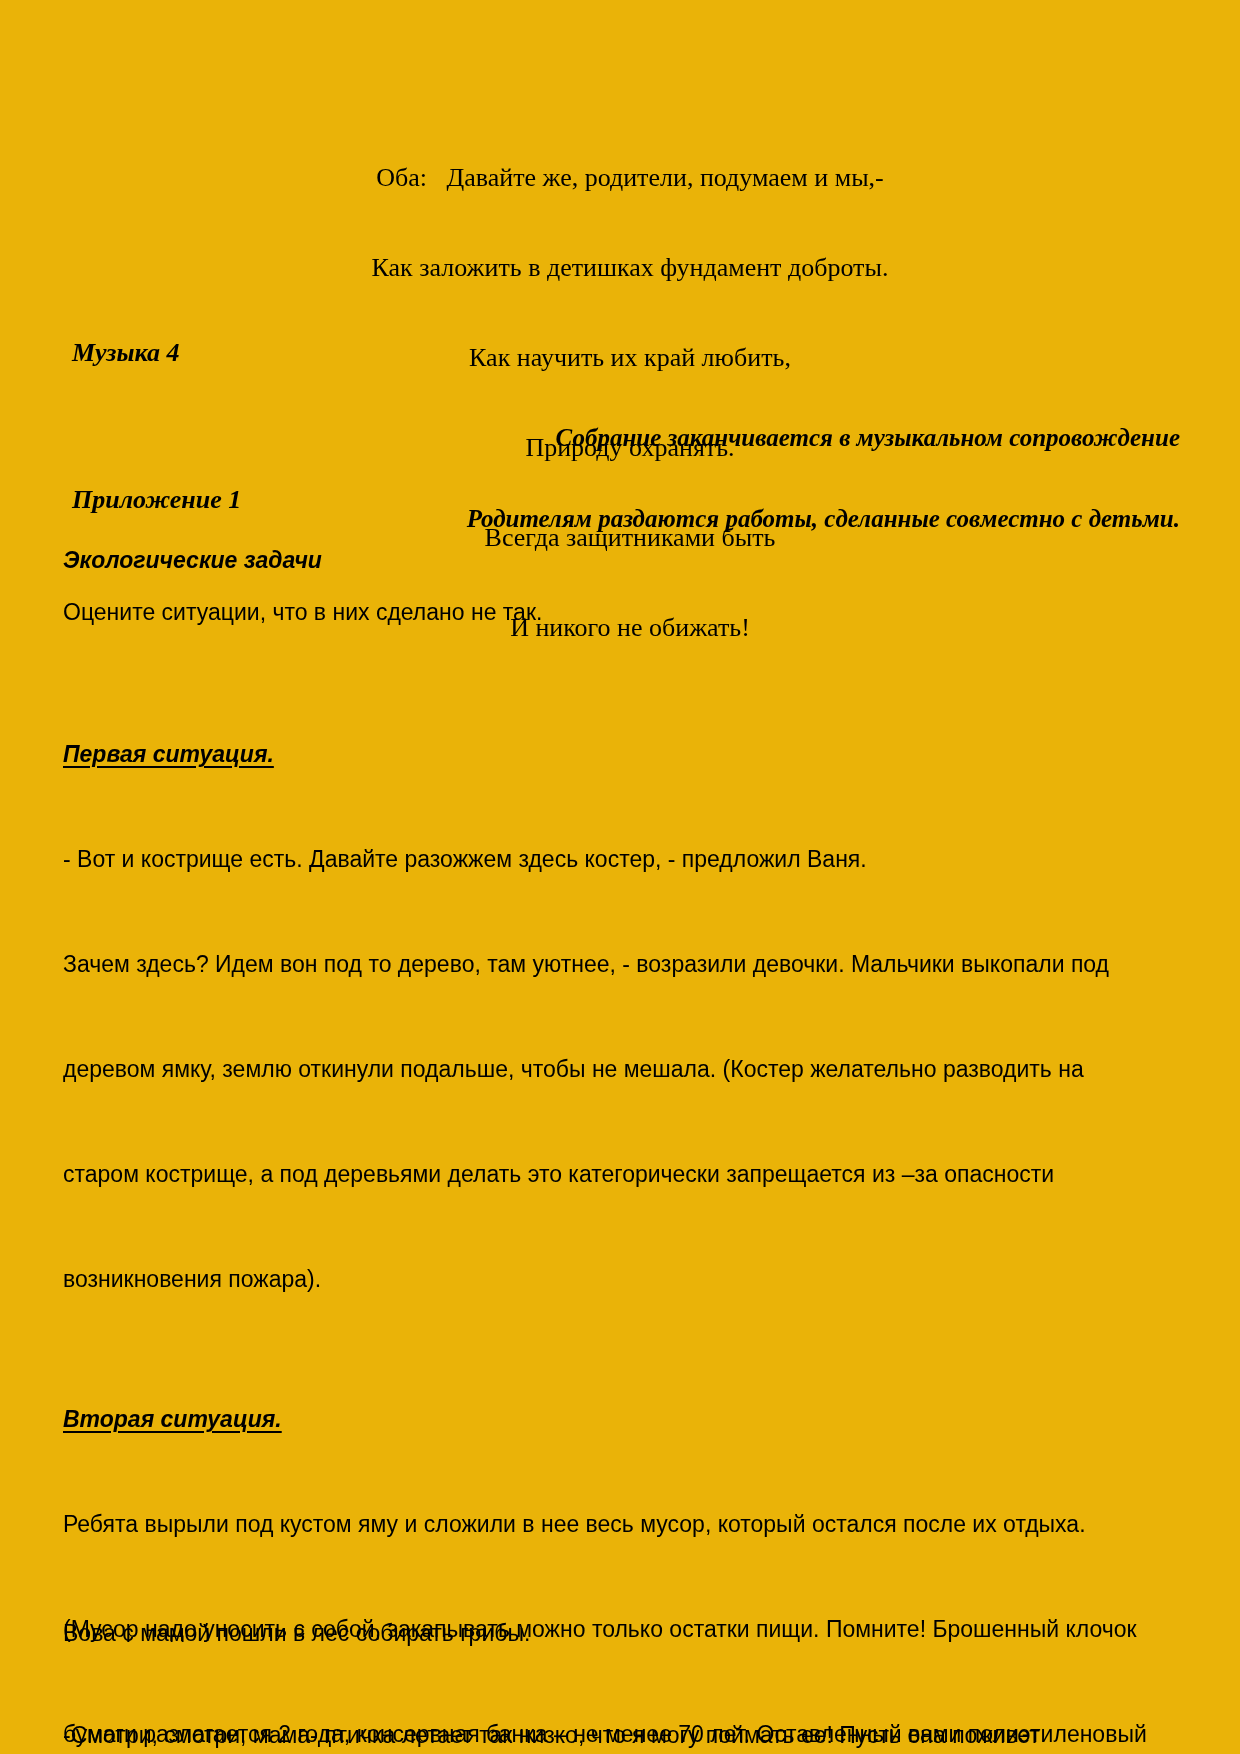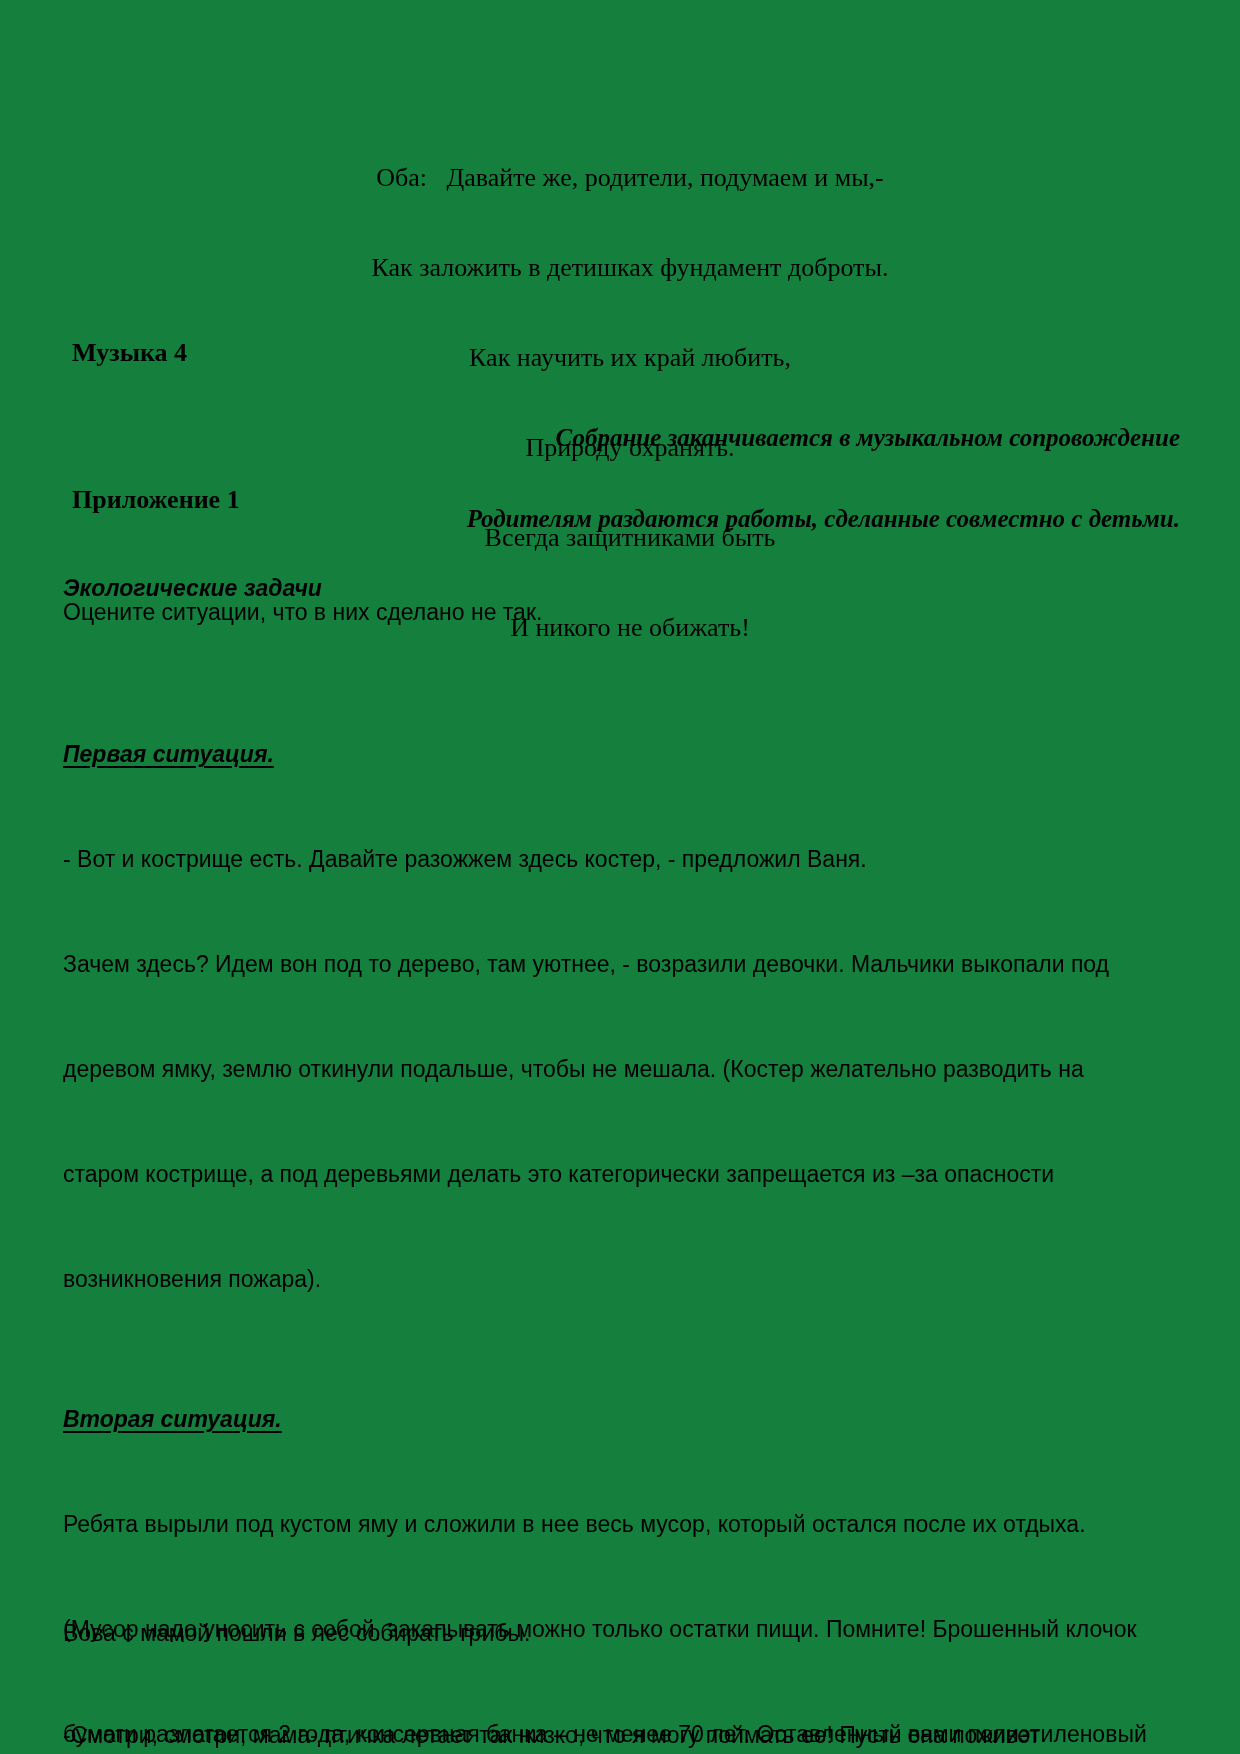--- a/index.html
+++ b/index.html
@@ -1,56 +1,55 @@
 <!DOCTYPE html>
 <html><head>
 <meta charset="utf-8">
 <style>
   html,body{margin:0;padding:0;background:#888;}
   .page{
     position:relative;
     width:1240px;height:1754px;
     margin:0 auto;
-    background:#15803d;
+    background:#eab308;
     color:#000000;
     overflow:hidden;
     font-family:"Liberation Sans", sans-serif;
   }
   
   .poem{
     position:absolute;left:20px;right:0;top:103px;
     text-align:center;
     font-family:"Liberation Serif", serif;
     font-size:26px;line-height:30px;
     white-space:pre;
   }
   
   .serif-head{
     position:absolute;left:72px;
     font-family:"Liberation Serif", serif;
-    font-weight:bold;
+    font-weight:bold;font-style:italic;
     font-size:26px;line-height:30px;
     white-space:pre;
   }
   .cue{top:338px;}
   .appendix-title{top:485px;}
   .closing{
     position:absolute;left:0;right:60px;top:370px;
     text-align:right;
     font-family:"Liberation Serif", serif;
     font-weight:bold;font-style:italic;
     font-size:25px;line-height:27px;
     white-space:pre;
   }
   .appendix-subtitle{
     position:absolute;left:63px;top:545px;
     font-weight:bold;font-style:italic;
     font-size:23px;line-height:30px;
     white-space:pre;
-    margin-top:28px;
   }
   .intro{
     position:absolute;left:63px;top:595px;
     font-size:23px;line-height:35px;
     white-space:pre;
   }
   .body-block{
     position:absolute;left:63px;top:667px;
     font-size:23px;line-height:35px;
     white-space:pre;

